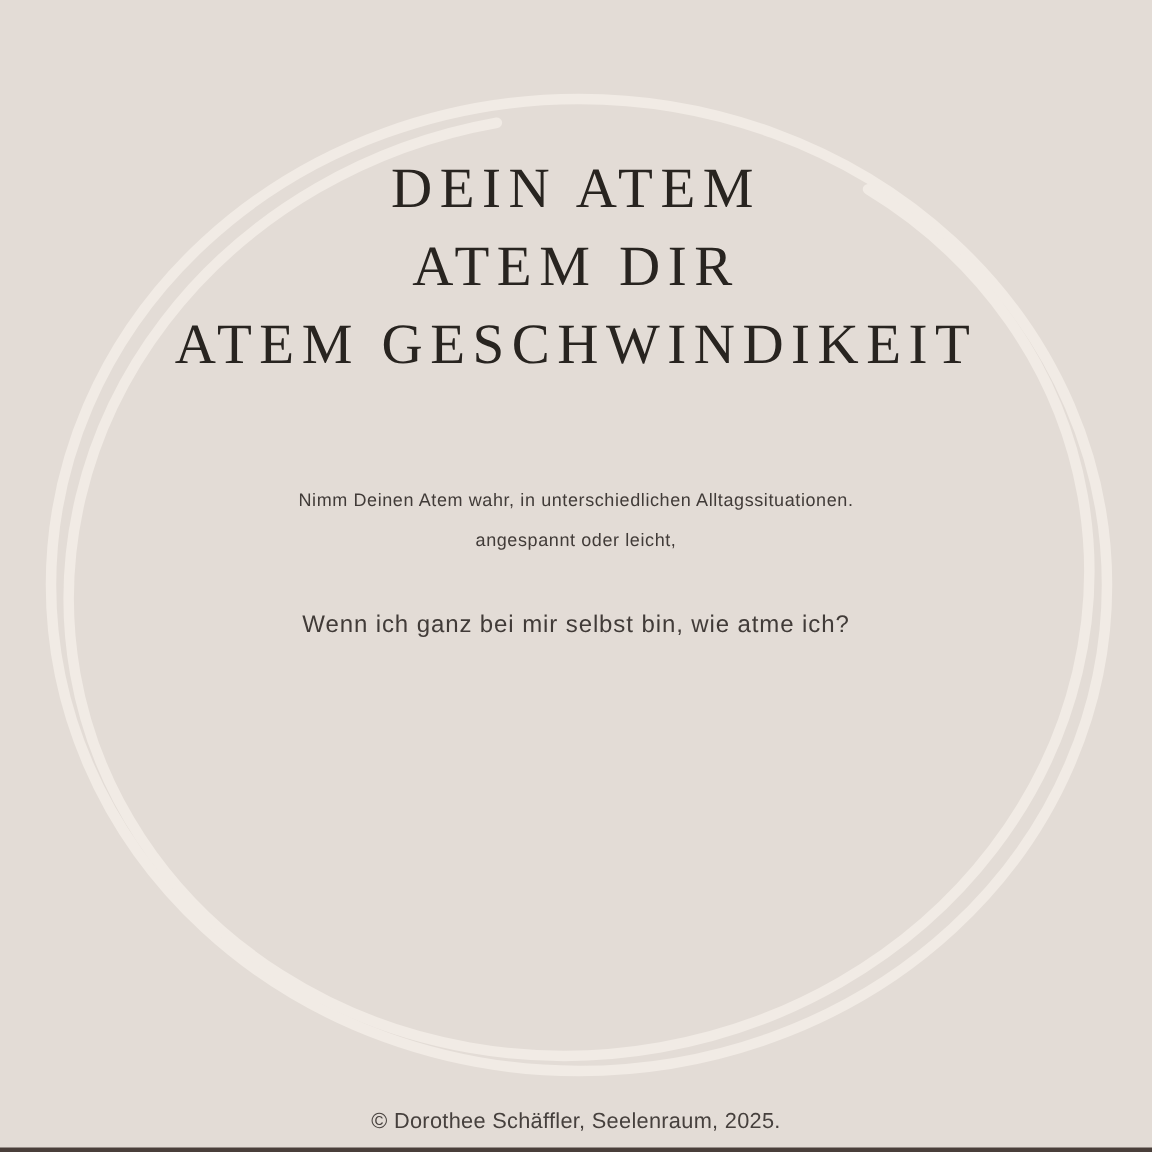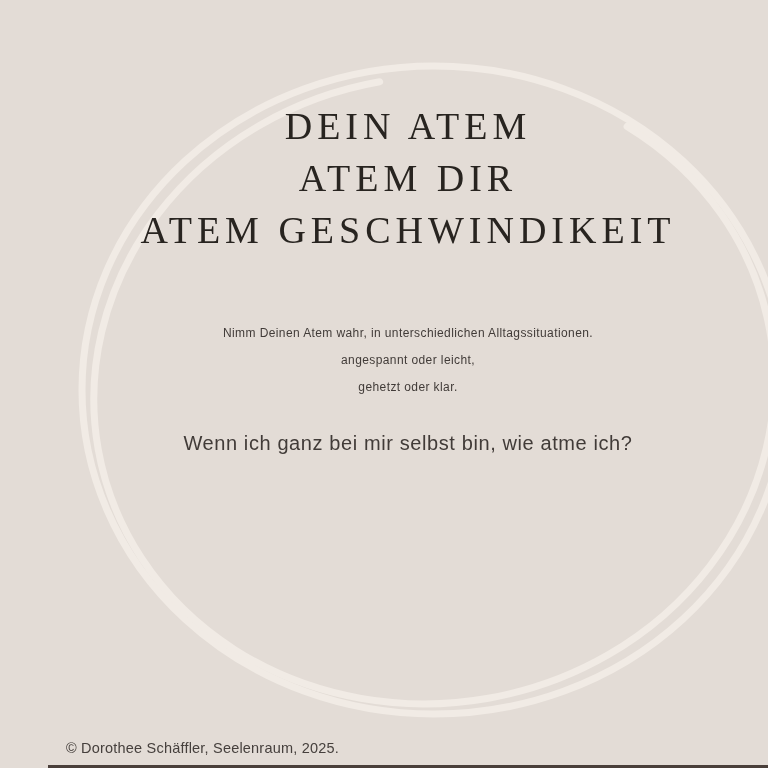--- a/index.html
+++ b/index.html
@@ -16,21 +16,20 @@
     position: relative;
     width: 768px;
     height: 768px;
     overflow: hidden;
     background: var(--background);
     font-family: "Liberation Sans", sans-serif;
   }
   .canvas {
     position: absolute;
     inset: 0;
-    margin-left: 48px;
   }
   .circle-svg {
     position: absolute;
     inset: 0;
     color: var(--circle);
   }
   .content {
     position: relative;
     width: 100%;
     height: 100%;
@@ -53,32 +52,32 @@
     color: var(--body-text);
   }
   .body-line {
     font-size: 12px;
     line-height: 27px;
     letter-spacing: 0.4px;
     white-space: nowrap;
   }
   .question-line {
     margin-top: 29px;
-    font-size: 20px;
+    font-size: 16px;
     line-height: 27px;
     letter-spacing: 0.6px;
     color: var(--body-text);
     white-space: nowrap;
   }
   .footer {
     position: absolute;
-    left: 18px;
+    left: 8px;
     right: 8px;
     bottom: 8px;
-    text-align: left;
+    text-align: center;
     color: var(--footer-text);
   }
   .footer-line {
     font-size: 14.5px;
     line-height: 23px;
     letter-spacing: 0.2px;
     white-space: nowrap;
   }
   .bottom-bar {
     position: absolute;
@@ -103,21 +102,20 @@
 
     <div class="title">
       <div class="title-line">DEIN ATEM</div>
       <div class="title-line">ATEM DIR</div>
       <div class="title-line">ATEM GESCHWINDIKEIT</div>
     </div>
 
     <div class="body-block">
       <div class="body-line">Nimm Deinen Atem wahr, in unterschiedlichen Alltagssituationen.</div>
       <div class="body-line">angespannt oder leicht,</div>
-      <div class="body-line">gehetzt oder klar.</div>
       <div class="question-line">Wenn ich ganz bei mir selbst bin, wie atme ich?</div>
     </div>
 
     <div class="footer">
       <div class="footer-line">© Dorothee Schäffler, Seelenraum, 2025.</div>
     </div>
 
     <div class="bottom-bar"></div>
 
   </div>

